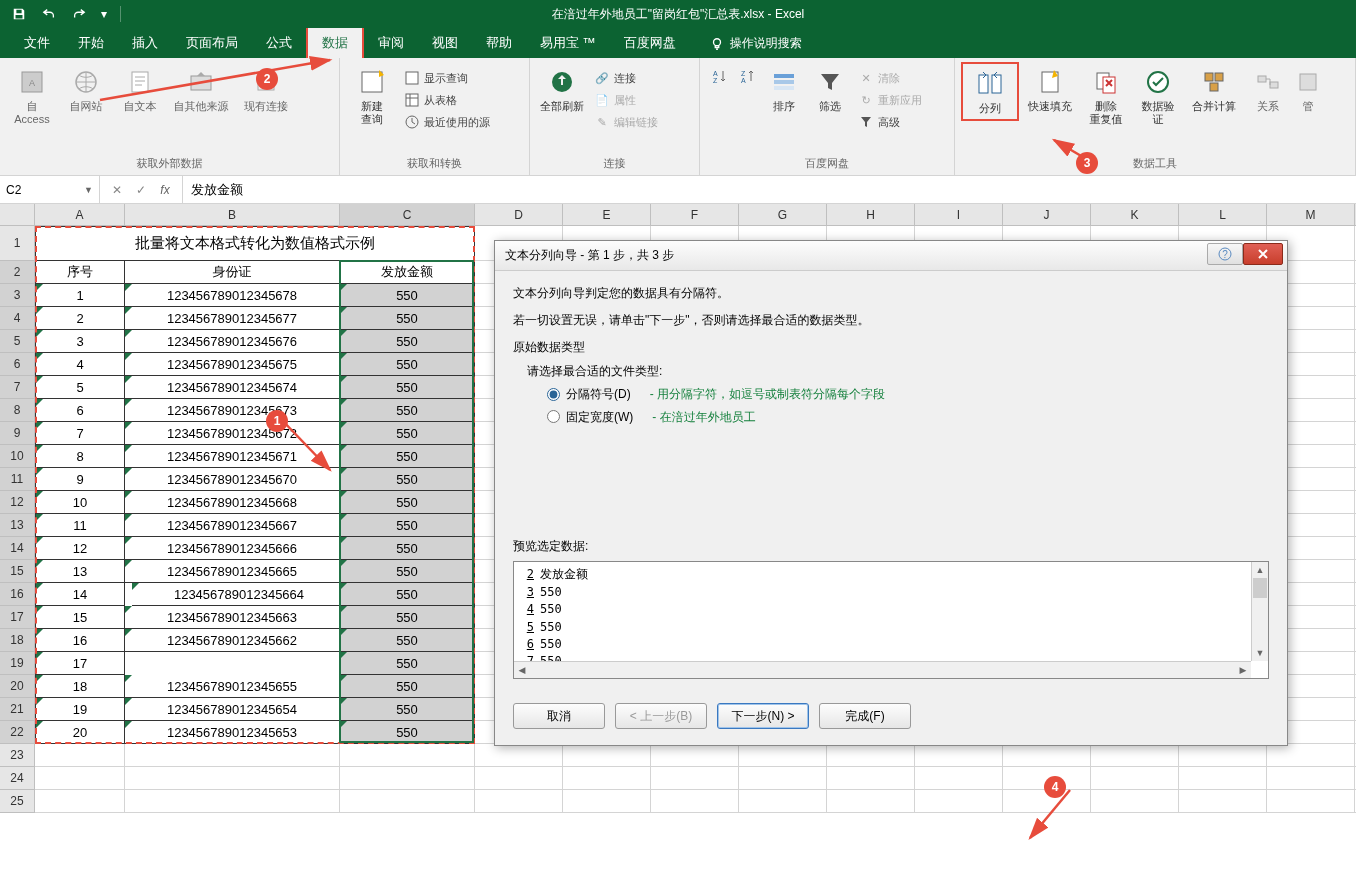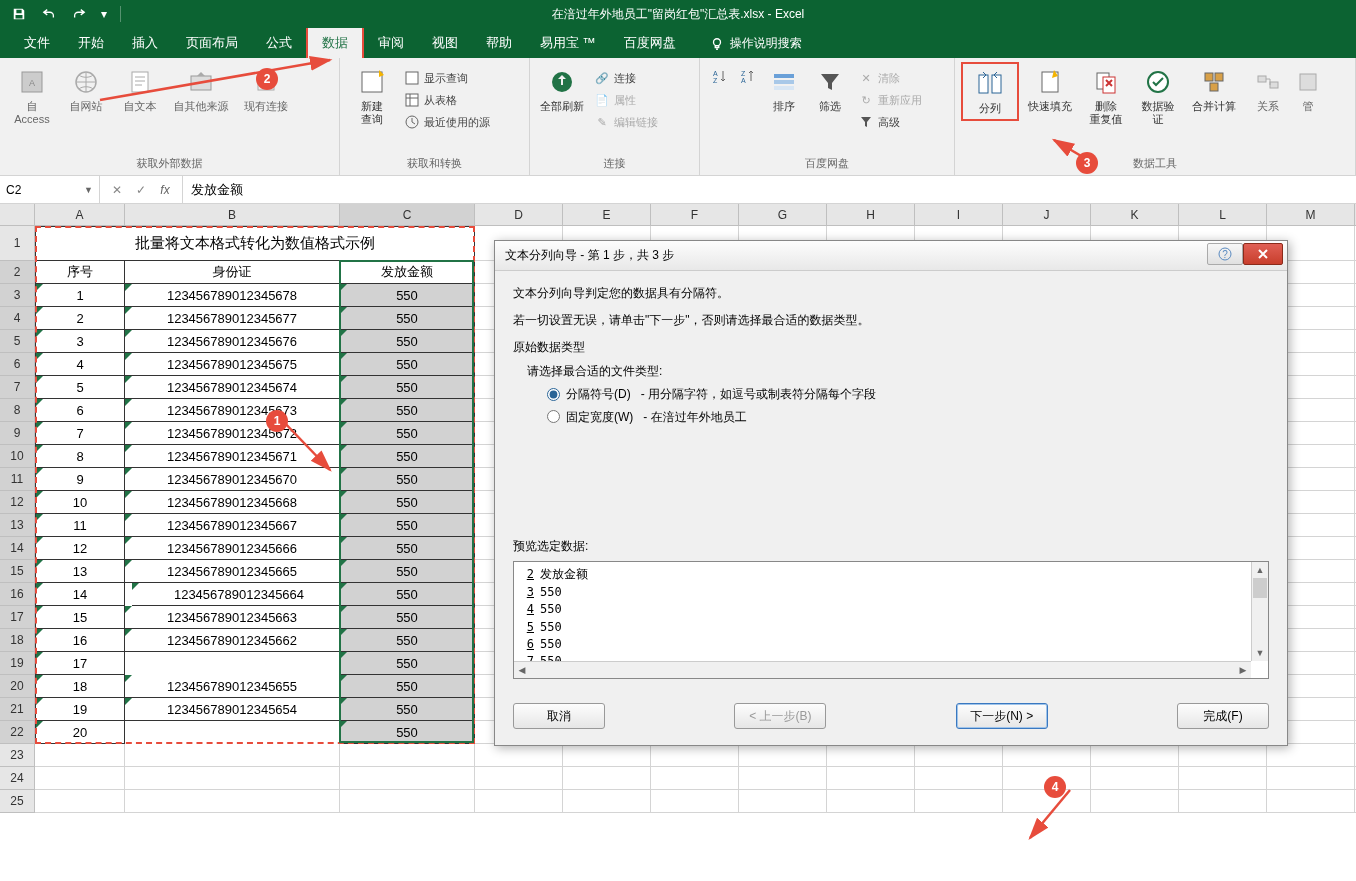--- a/index.html
+++ b/index.html
@@ -70,31 +70,31 @@
 .dialog { position: absolute; background: #f0f0f0; border: 1px solid #888; box-shadow: 2px 2px 10px rgba(0,0,0,.3); z-index: 100; font-size: 12px; }
 .dlg-title { height: 30px; background: linear-gradient(#fdfdfd, #e8e8e8); border-bottom: 1px solid #ccc; display: flex; align-items: center; padding: 0 10px; position: relative; }
 .dlg-help { position: absolute; right: 44px; top: 2px; width: 36px; height: 22px; background: linear-gradient(#f7f7f7, #e0e0e0); border: 1px solid #aaa; border-radius: 2px; display: flex; align-items: center; justify-content: center; cursor: pointer; }
 .dlg-close { position: absolute; right: 4px; top: 2px; width: 40px; height: 22px; background: linear-gradient(#e06055, #c83e2c); border: 1px solid #8a2a1a; border-radius: 2px; display: flex; align-items: center; justify-content: center; color: #fff; cursor: pointer; }
 .dlg-body { padding: 14px 18px; }
 .dlg-text { margin-bottom: 10px; }
 .dlg-group-title { margin: 8px 0 4px; }
 .dlg-inset { padding-left: 14px; line-height: 1.9; }
 .dlg-radio { display: flex; align-items: center; gap: 6px; }
 .dlg-radio input { accent-color: #2a6496; }
-.dlg-radio .desc { margin-left: 4px; color: #000000; }
+.dlg-radio .desc { margin-left: 13px; color: #15803d; }
 .preview-box { border: 1px solid #888; background: #fff; height: 118px; margin-top: 6px; position: relative; overflow: hidden; }
 .preview-inner { padding: 4px 6px; font-family: "SimSun", monospace; font-size: 12px; line-height: 1.45; }
 .preview-row { display: flex; }
 .preview-num { width: 14px; text-align: right; text-decoration: underline; margin-right: 6px; }
 .scrollbar-v { position: absolute; right: 0; top: 0; width: 17px; height: calc(100% - 17px); background: #f0f0f0; border-left: 1px solid #ccc; }
 .scrollbar-v .thumb { position: absolute; top: 16px; left: 1px; right: 1px; height: 20px; background: #cdcdcd; }
 .scrollbar-v .arr { position: absolute; left: 0; right: 0; height: 16px; display: flex; align-items: center; justify-content: center; color: #666; font-size: 9px; }
 .scrollbar-h { position: absolute; left: 0; bottom: 0; right: 17px; height: 17px; background: #f0f0f0; border-top: 1px solid #ccc; }
 .scrollbar-h .arr { position: absolute; top: 0; bottom: 0; width: 16px; display: flex; align-items: center; justify-content: center; color: #666; font-size: 9px; }
-.dlg-buttons { display: flex; justify-content: space-between; gap: 10px; padding: 10px 18px 16px; }
+.dlg-buttons { display: flex; justify-content: flex-start; gap: 10px; padding: 10px 18px 16px; }
 .dlg-btn { min-width: 92px; height: 26px; background: linear-gradient(#fdfdfd, #e6e6e6); border: 1px solid #999; border-radius: 3px; cursor: pointer; font-size: 12px; }
 .dlg-btn:disabled { color: #999; }
 .dlg-btn.primary { border: 1px solid #3a78c0; box-shadow: 0 0 0 1px #9fc4ea inset; }
 </style>
 </head>
 <body>
 
 <div class="title-bar">
   <div class="qat">
     <div class="qat-btn">
@@ -517,20 +517,21 @@
           <div class="cell data sel" style="left: 305px; top: 403px; width: 135px; height: 23px;">550<div class="tri"></div></div>
           <div class="cell data" style="left: 0px; top: 426px; width: 90px; height: 23px; border-left: 1px solid rgb(51, 51, 51);">17<div class="tri"></div></div>
           <div class="cell data sel" style="left: 305px; top: 426px; width: 135px; height: 23px;">550<div class="tri"></div></div>
           <div class="cell data" style="left: 0px; top: 449px; width: 90px; height: 23px; border-left: 1px solid rgb(51, 51, 51);">18<div class="tri"></div></div>
           <div class="cell data" style="left: 90px; top: 449px; width: 215px; height: 23px;">123456789012345655<div class="tri"></div></div>
           <div class="cell data sel" style="left: 305px; top: 449px; width: 135px; height: 23px;">550<div class="tri"></div></div>
           <div class="cell data" style="left: 0px; top: 472px; width: 90px; height: 23px; border-left: 1px solid rgb(51, 51, 51);">19<div class="tri"></div></div>
           <div class="cell data" style="left: 90px; top: 472px; width: 215px; height: 23px;">123456789012345654<div class="tri"></div></div>
           <div class="cell data sel" style="left: 305px; top: 472px; width: 135px; height: 23px;">550<div class="tri"></div></div>
           <div class="cell data" style="left: 0px; top: 495px; width: 90px; height: 23px; border-left: 1px solid rgb(51, 51, 51);">20<div class="tri"></div></div>
+          <div class="cell data" style="left: 90px; top: 495px; width: 215px; height: 23px;">123456789012345653<div class="tri"></div></div>
           <div class="cell data sel" style="left: 305px; top: 495px; width: 135px; height: 23px;">550<div class="tri"></div></div>
           <div class="cell " style="left: 440px; top: 0px; width: 88px; height: 35px;"></div>
           <div class="cell " style="left: 528px; top: 0px; width: 88px; height: 35px;"></div>
           <div class="cell " style="left: 616px; top: 0px; width: 88px; height: 35px;"></div>
           <div class="cell " style="left: 704px; top: 0px; width: 88px; height: 35px;"></div>
           <div class="cell " style="left: 792px; top: 0px; width: 88px; height: 35px;"></div>
           <div class="cell " style="left: 880px; top: 0px; width: 88px; height: 35px;"></div>
           <div class="cell " style="left: 968px; top: 0px; width: 88px; height: 35px;"></div>
           <div class="cell " style="left: 1056px; top: 0px; width: 88px; height: 35px;"></div>
           <div class="cell " style="left: 1144px; top: 0px; width: 88px; height: 35px;"></div>

